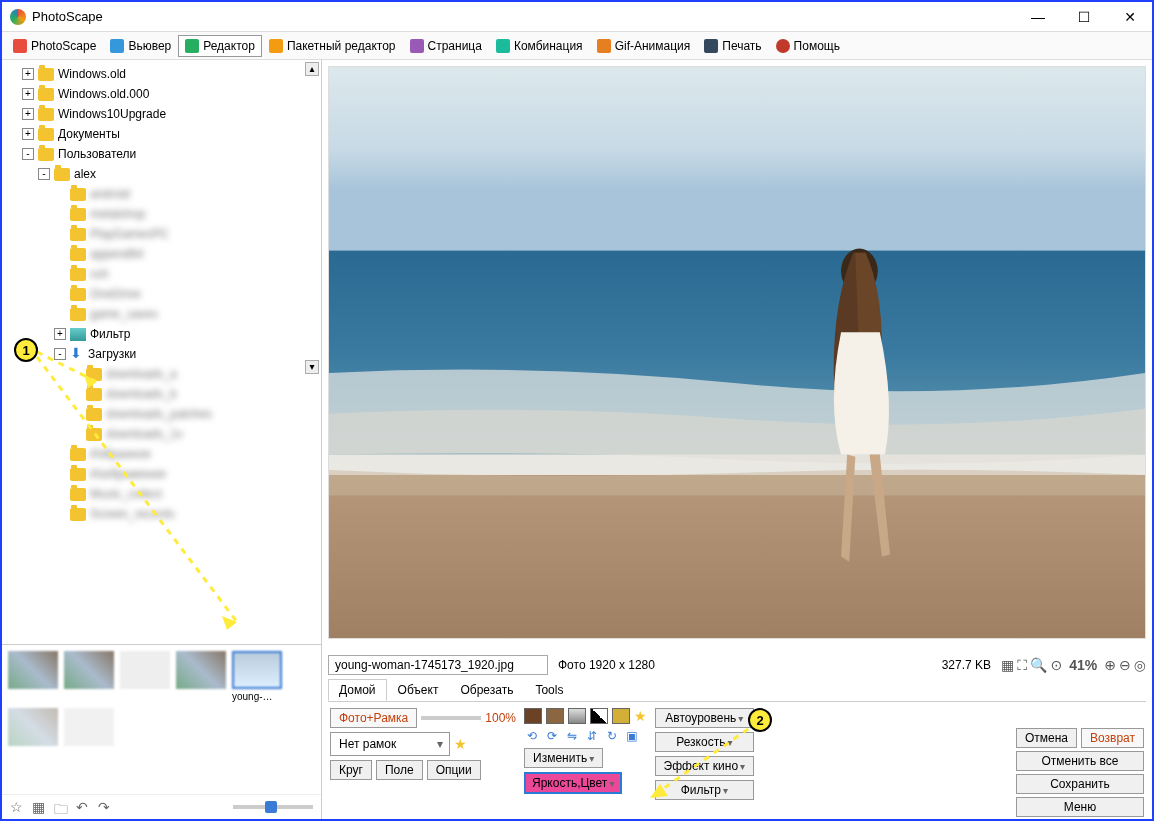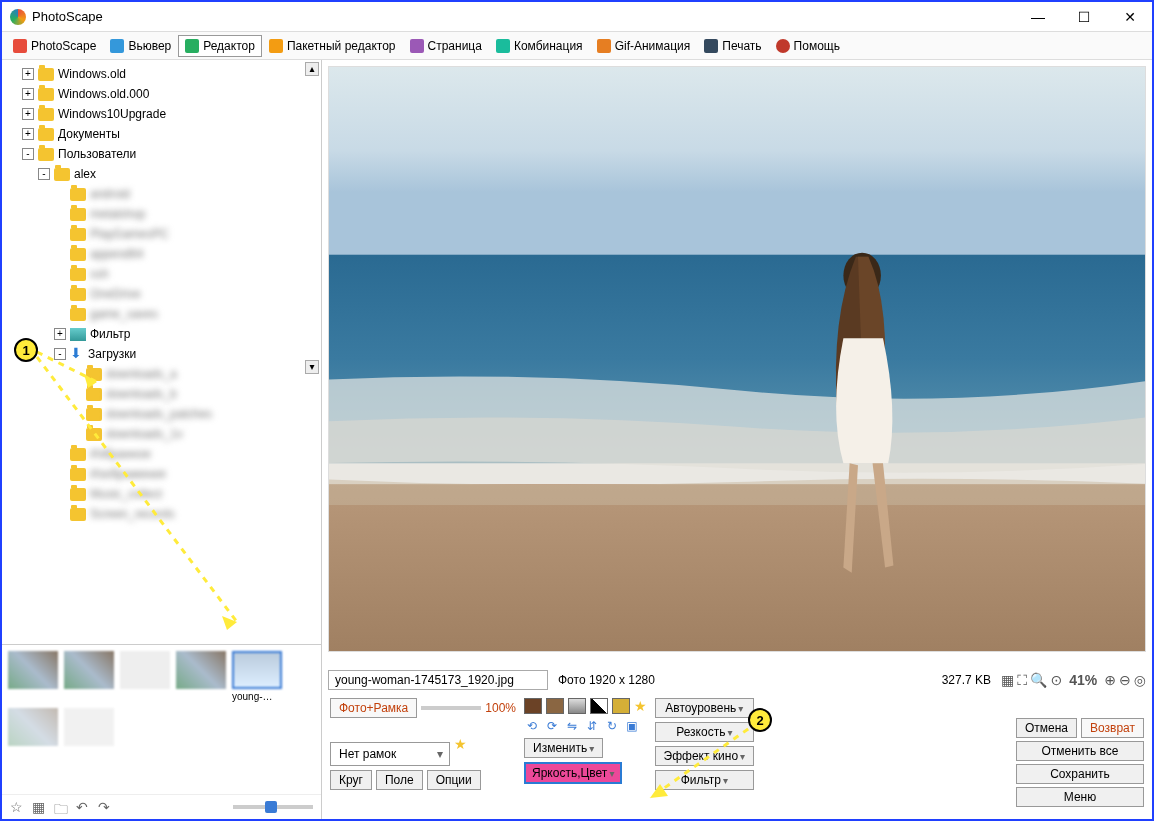--- a/index.html
+++ b/index.html
@@ -52,21 +52,21 @@
 
 .edit-tabs{ display:flex; height:24px; margin-top:4px; border-bottom:1px solid #ccc;}
 .edit-tab{ padding:3px 10px; border:1px solid transparent; border-bottom:none; cursor:pointer; font-size:12px;}
 .edit-tab.active{ border:1px solid #ccc; border-bottom:1px solid #fff; background:#fff;}
 .edit-panel{ display:flex; gap:8px; padding:6px 2px; align-items:flex-start;}
 .panel-col{ display:flex; flex-direction:column; gap:4px;}
 .btn{ border:1px solid #999; background:#f0f0f0; padding:2px 8px; font-size:12px; cursor:pointer; min-height:20px; display:inline-flex; align-items:center; justify-content:center;}
 .btn.disabled{ color:#c2410c; background:#f8f8f8;}
 .btn.dd::after{ content:" ▾"; font-size:10px; color:#666; margin-left:2px;}
 .frame-row{ display:flex; gap:4px; align-items:center;}
-.frame-select{ border:1px solid #999; padding:4px 24px 4px 8px; background:#fff; min-width:120px; position:relative;margin-top:20px;}
+.frame-select{ border:1px solid #999; padding:4px 24px 4px 8px; background:#fff; min-width:120px; position:relative;}
 .frame-select::after{content:"▾"; position:absolute; right:6px; color:#666;}
 .star{ color:#f4c430; font-size:14px; cursor:pointer;}
 .icon-row{ display:flex; gap:4px; align-items:center;}
 .gradient-swatch{ width:18px; height:16px; border:1px solid #666; cursor:pointer;}
 .gs1{background:#6b4226;} .gs2{background:#8a6642;} .gs3{background:linear-gradient(#ddd,#888);} .gs4{background:linear-gradient(45deg,#000 50%,#fff 50%);} .gs5{background:#d4af37;}
 .mini-icon{ width:16px; height:16px; display:inline-flex; align-items:center; justify-content:center; font-size:12px; color:#3a7bd5; cursor:pointer;}
 .brightness-btn{ border:2px solid #2a7bd4; padding:2px 6px; background:#ec4899; }
 
 .annotation{ position:absolute; z-index:50; pointer-events:none;}
 .ann-circle{ width:24px; height:24px; border-radius:50%; background:#ffeb3b; border:2px solid #000; display:flex; align-items:center; justify-content:center; font-weight:bold; font-size:13px;}
@@ -380,20 +380,26 @@
           <span>⛶</span>
           <span>🔍</span>
           <span>⊙</span>
           <span class="zoom-val">41%</span>
           <span>⊕</span>
           <span>⊖</span>
           <span>◎</span>
         </div>
       </div>
 
+      <div class="edit-tabs">
+        <div class="edit-tab active">Домой</div>
+        <div class="edit-tab">Объект</div>
+        <div class="edit-tab">Обрезать</div>
+        <div class="edit-tab">Tools</div>
+      </div>
 
       <div class="edit-panel">
         <div class="panel-col">
           <div class="frame-row">
             <span class="btn disabled">Фото+Рамка</span>
             <div style="width:60px;height:4px;background:#ccc;position:relative;"></div>
             <span style="color:#c2410c">100%</span>
           </div>
           <div class="frame-row">
             <div class="frame-select"><span>Нет рамок</span></div>

